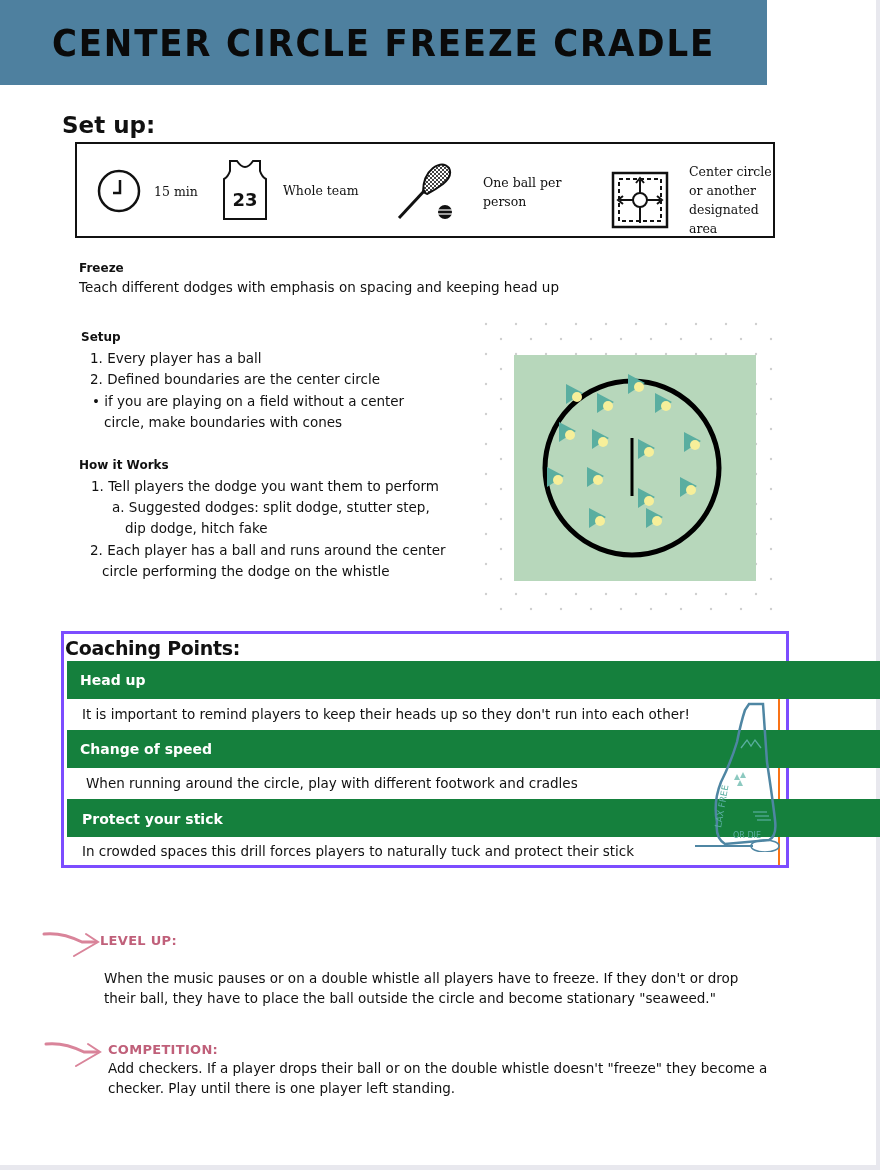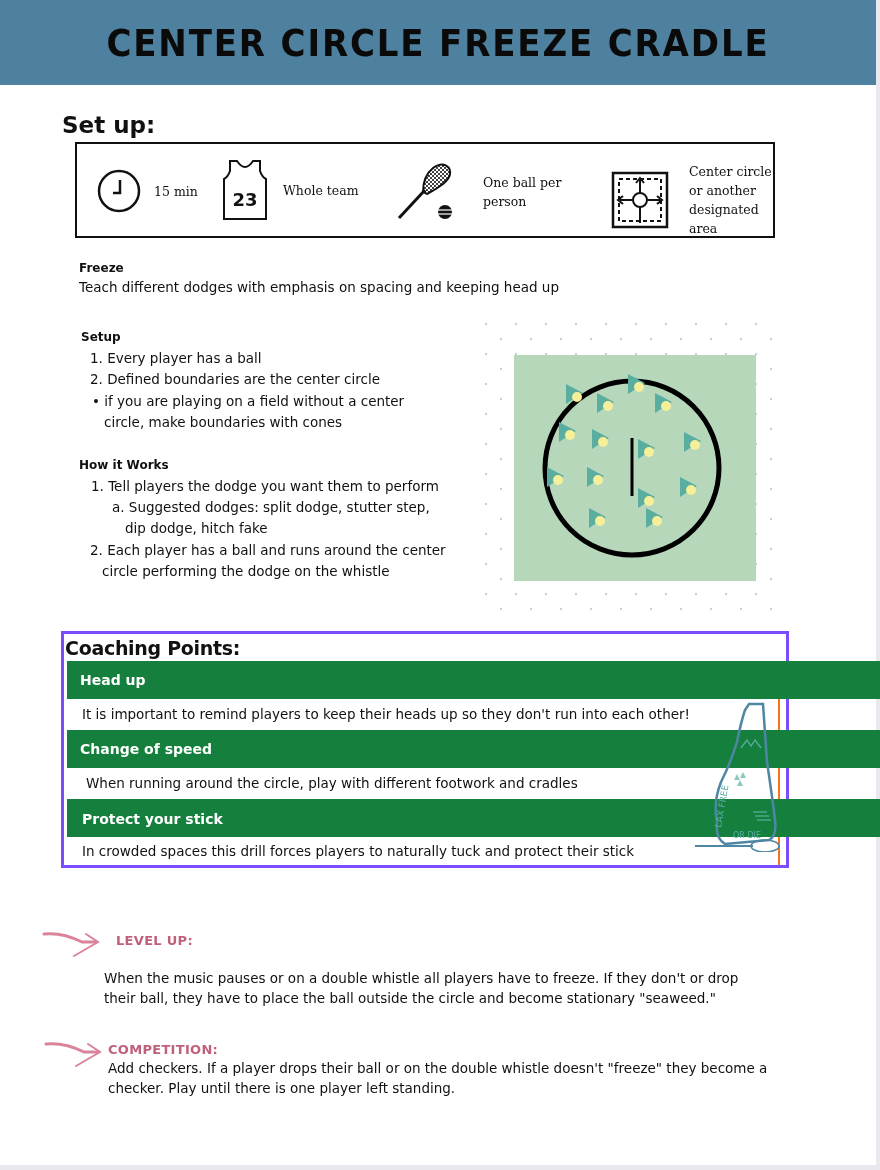--- a/index.html
+++ b/index.html
@@ -1,21 +1,21 @@
 <!DOCTYPE html>
 <html><head>
 <meta charset="utf-8">
 <style>
   * { box-sizing: border-box; margin: 0; padding: 0; }
   html, body { width: 880px; height: 1170px; background: #e8e8ee; overflow: hidden; }
   body { position: relative; font-family: "DejaVu Sans", sans-serif; color: #111; }
 
   .page { position: absolute; left: 0; top: 0; width: 876px; height: 1165px; background: #ffffff; }
 
-  .header { position: absolute; left: 0; top: 0; width: 876px; height: 85px; background: #4e809f; }
+  .header { position: absolute; left: 0; top: 0; width: 767px; height: 85px; background: #4e809f; }
   .header-title {
     position: absolute; left: 0; right: 0; top: 22px; text-align: center;
     font-family: "DejaVu Sans", sans-serif; font-weight: 900; font-size: 37px;
     letter-spacing: 2px; color: #0a0a0a; transform: scaleX(0.92);
     text-transform: uppercase;
   }
 
   .setup-heading { position: absolute; left: 62px; top: 112px; font-weight: bold; font-size: 23px; }
 
   .setup-box { position: absolute; left: 75px; top: 142px; width: 700px; height: 96px; border: 2px solid #111; }
@@ -418,21 +418,21 @@
         </g>
       <line x1="4" y1="144" x2="62" y2="144" stroke="#4f86a3" stroke-width="2"></line>
       <ellipse cx="74" cy="144" rx="14" ry="6" fill="none" stroke="#4f86a3" stroke-width="1.5"></ellipse>
     </svg>
   </div>
 
   <svg class="arrow-icon" style="left:42px; top:928px;" width="60" height="32" viewBox="0 0 60 32">
     <path d="M2 6 Q20 4 40 14 L54 14" fill="none" stroke="#d9849a" stroke-width="3" stroke-linecap="round"></path>
     <path d="M44 6 L56 14 L32 28" fill="none" stroke="#d9849a" stroke-width="2" stroke-linecap="round"></path>
   </svg>
-  <div class="extra-label" style="left:116px; top:933px;">LEVEL UP:</div>
+  <div class="extra-label" style="left:100px; top:933px;">LEVEL UP:</div>
   <div class="extra-text" style="left:104px; top:968px;">When the music pauses or on a double whistle all players have to freeze. If they don't or drop</div>
   <div class="extra-text" style="left:104px; top:988px;">their ball, they have to place the ball outside the circle and become stationary "seaweed."</div>
 
   <svg class="arrow-icon" style="left:44px; top:1038px;" width="60" height="32" viewBox="0 0 60 32">
     <path d="M2 6 Q20 4 40 14 L54 14" fill="none" stroke="#d9849a" stroke-width="3" stroke-linecap="round"></path>
     <path d="M44 6 L56 14 L32 28" fill="none" stroke="#d9849a" stroke-width="2" stroke-linecap="round"></path>
   </svg>
   <div class="extra-label" style="left:108px; top:1042px;">COMPETITION:</div>
   <div class="extra-text" style="left:108px; top:1058px;">Add checkers. If a player drops their ball or on the double whistle doesn't "freeze" they become a</div>
   <div class="extra-text" style="left:108px; top:1078px;">checker. Play until there is one player left standing.</div>

